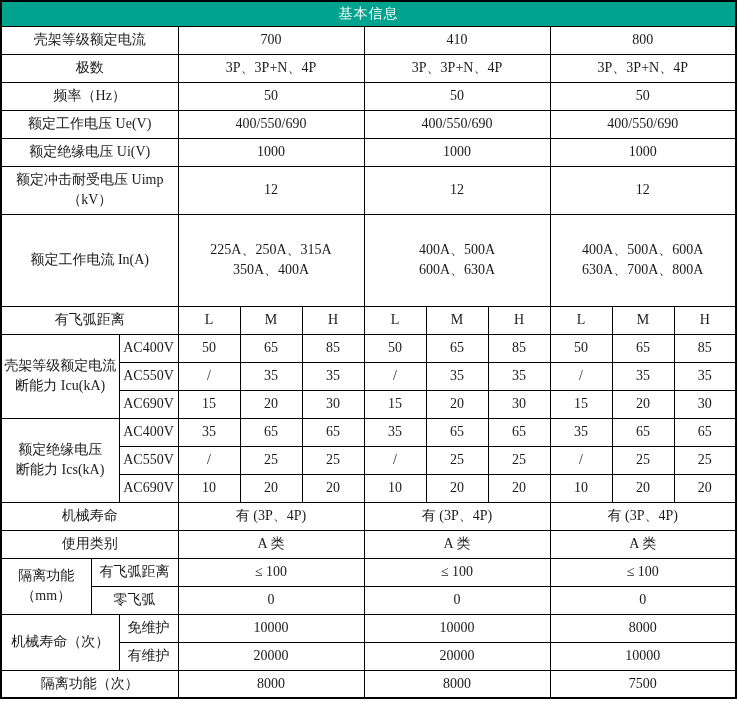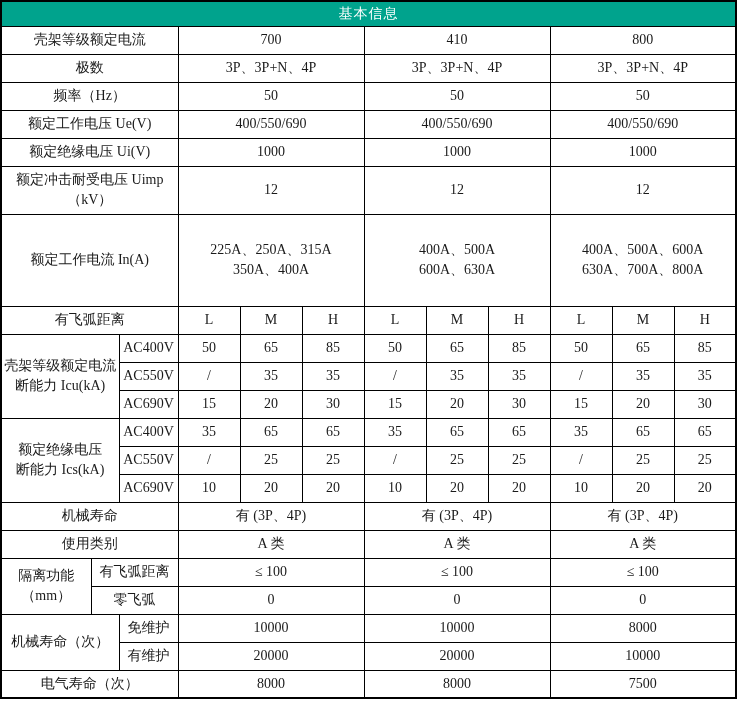--- a/index.html
+++ b/index.html
@@ -243,19 +243,19 @@
       <td colspan="3">8000</td>
     </tr>
     <tr class="r">
       <td>有维护</td>
       <td colspan="3">20000</td>
       <td colspan="3">20000</td>
       <td colspan="3">10000</td>
     </tr>
 
     <tr class="r">
-      <td colspan="3">电气寿命（次）</td>
+      <td colspan="3">隔离功能（次）</td>
       <td colspan="3">8000</td>
       <td colspan="3">8000</td>
       <td colspan="3">7500</td>
     </tr>
   </tbody>
 </table>
 
 </body></html>

